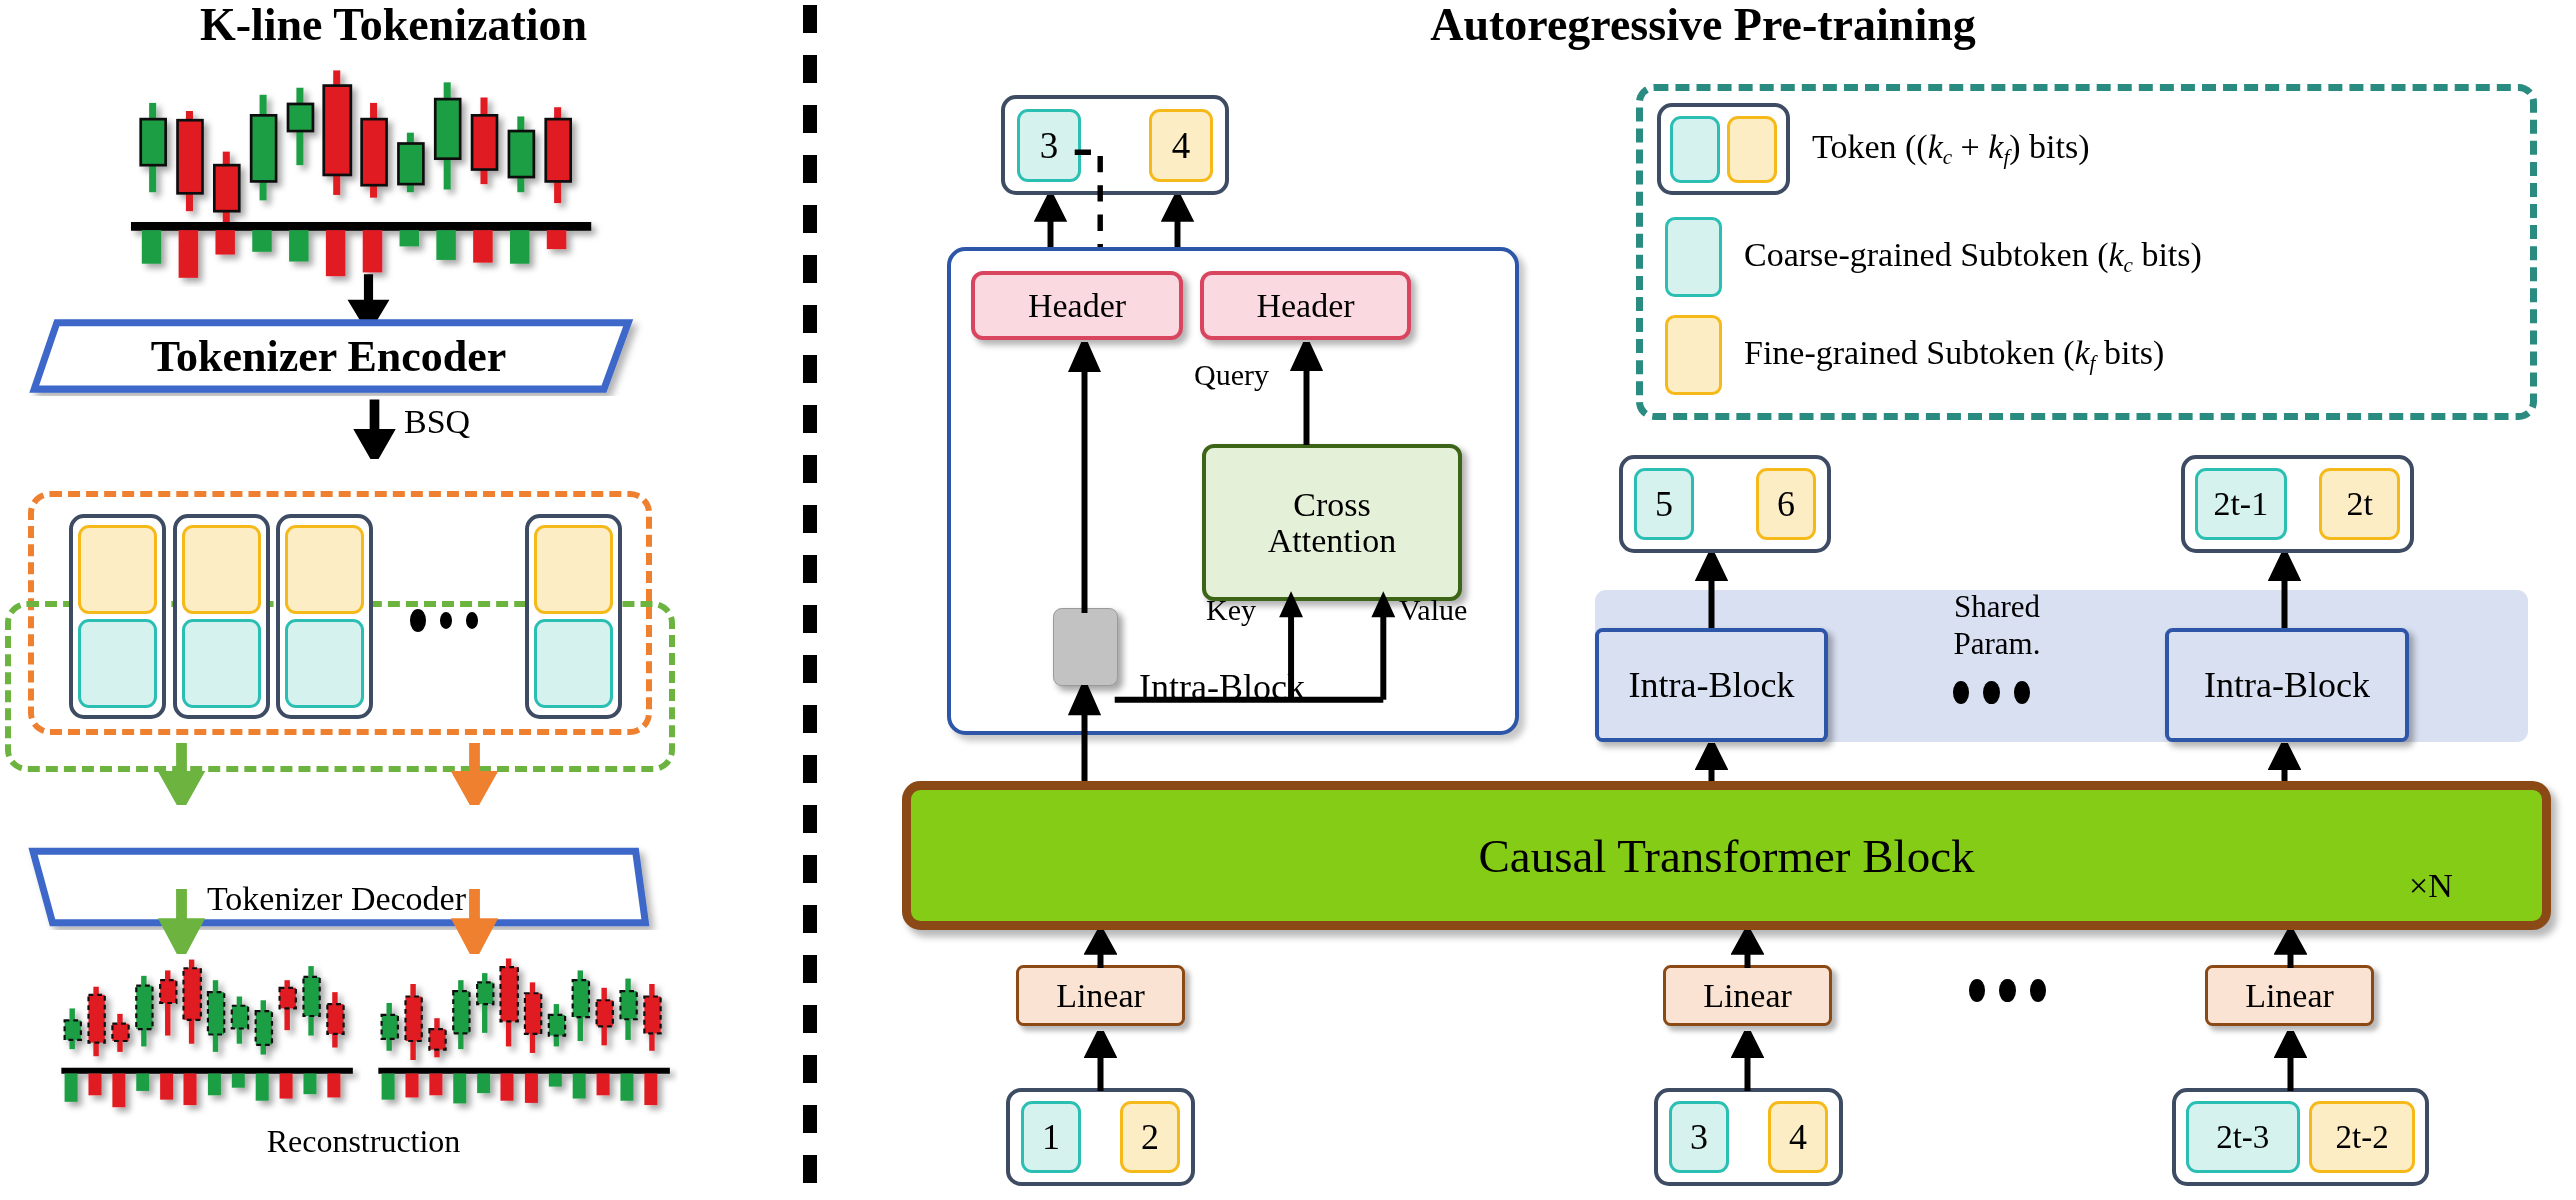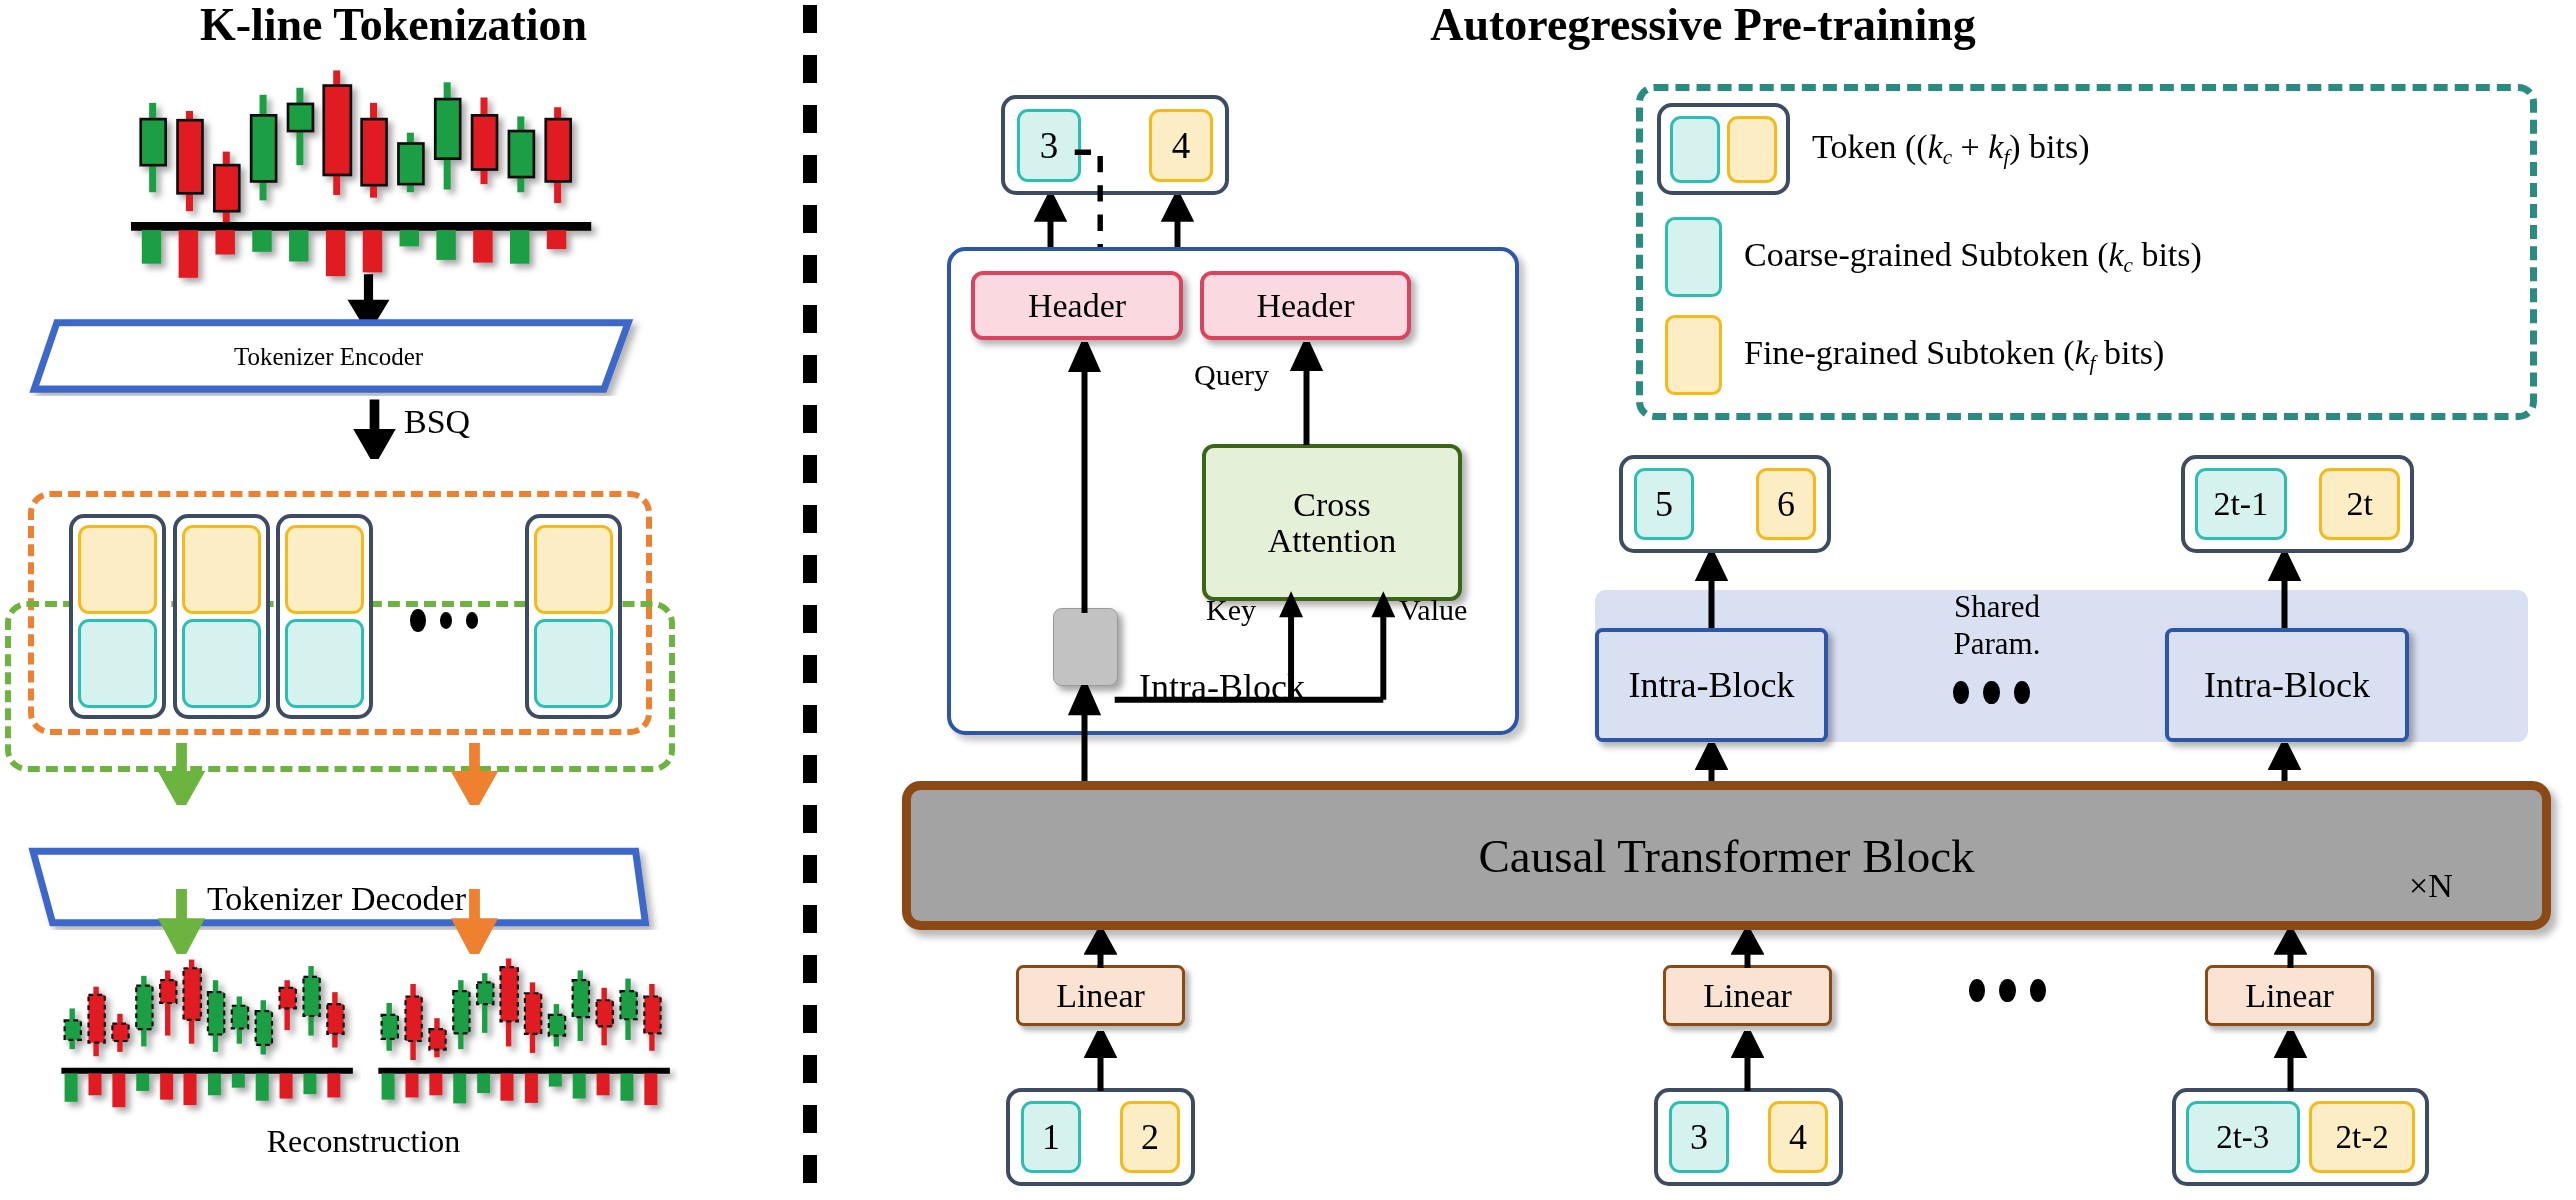--- a/index.html
+++ b/index.html
@@ -33,21 +33,21 @@
   .rbox{position:absolute;box-sizing:border-box;display:flex;align-items:center;
     justify-content:center;text-align:center;border-radius:12px;
     box-shadow:4.9px 4.9px 6px rgba(0,0,0,.30);}
   .hdrbox{background:#FAD9E0;border:4.3px solid #D9455F;}
   .xattn{background:#E4F0D8;border:4.3px solid #3C6518;line-height:1.05;}
   .graybox{background:#C2C2C2;border:1.6px solid #9A9A9A;border-radius:8.7px;
     box-shadow:4.9px 4.9px 6px rgba(0,0,0,.35);position:absolute;}
   .intrablk{background:#D9E0F2;border:4.9px solid #2D55A8;}
   .bigblue{background:#fff;border:4.9px solid #2D55A8;border-radius:18.4px;
     box-shadow:5.4px 5.4px 6.5px rgba(0,0,0,.22);position:absolute;box-sizing:border-box;}
-  .ctb{background:#a3a3a3;border:9.8px solid #8B4A15;border-radius:18.4px;
+  .ctb{background:#84cc16;border:9.8px solid #8B4A15;border-radius:18.4px;
     box-shadow:5.4px 6.5px 7.6px rgba(0,0,0,.28);position:absolute;box-sizing:border-box;
     display:flex;align-items:center;justify-content:center;}
   .linbox{background:#FAE3D2;border:3.8px solid #8B4A15;border-radius:7.6px;
     box-shadow:4.3px 4.3px 5.4px rgba(0,0,0,.28);position:absolute;box-sizing:border-box;
     display:flex;align-items:center;justify-content:center;}
   .sharedwrap{background:#D9E0F2;border-radius:11px;position:absolute;}
 
   
   .dashorange{position:absolute;box-sizing:border-box;border:6px dashed #EE8030;border-radius:22px;}
   .dashgreen{position:absolute;box-sizing:border-box;border:6px dashed #6CB43F;border-radius:22px;}
@@ -136,21 +136,21 @@
     </svg>
 </div>
 
 <div class="trap" style="left:22px;top:320px;width:613px;height:73px;">
   <svg width="613" height="81" viewBox="0 0 1130 150">
     <filter id="tsh">
         <feDropShadow dx="9" dy="9" stdDeviation="7" flood-color="#000" flood-opacity=".30"></feDropShadow>
       </filter>
     <polygon points="62,5 1120,5 1075,128 20,128" fill="#fff" stroke="#3D68C9" stroke-width="13" filter="url(#tsh)"></polygon>
   </svg>
-  <div class="lbl" style="font-size:25px;">Tokenizer Encoder</div>
+  <div class="lbl" style="font-size:44px;font-weight:bold;">Tokenizer Encoder</div>
 </div>
 
 <div class="arrow" style="left:353px;top:399px;width:43px;height:60px;">
   <svg width="43" height="60" viewBox="0 0 80 110">
       <path d="M40 0 L40 70 M40 106 L16 64 L64 64 Z" stroke="#000" stroke-width="18" fill="#000"></path>
     </svg>
 </div>
 <div class="abs" style="left:404px;top:403px;font-size:34px;">BSQ</div>
 
 <div class="dashorange" style="left:28px;top:491px;width:624px;height:244px;"></div>

